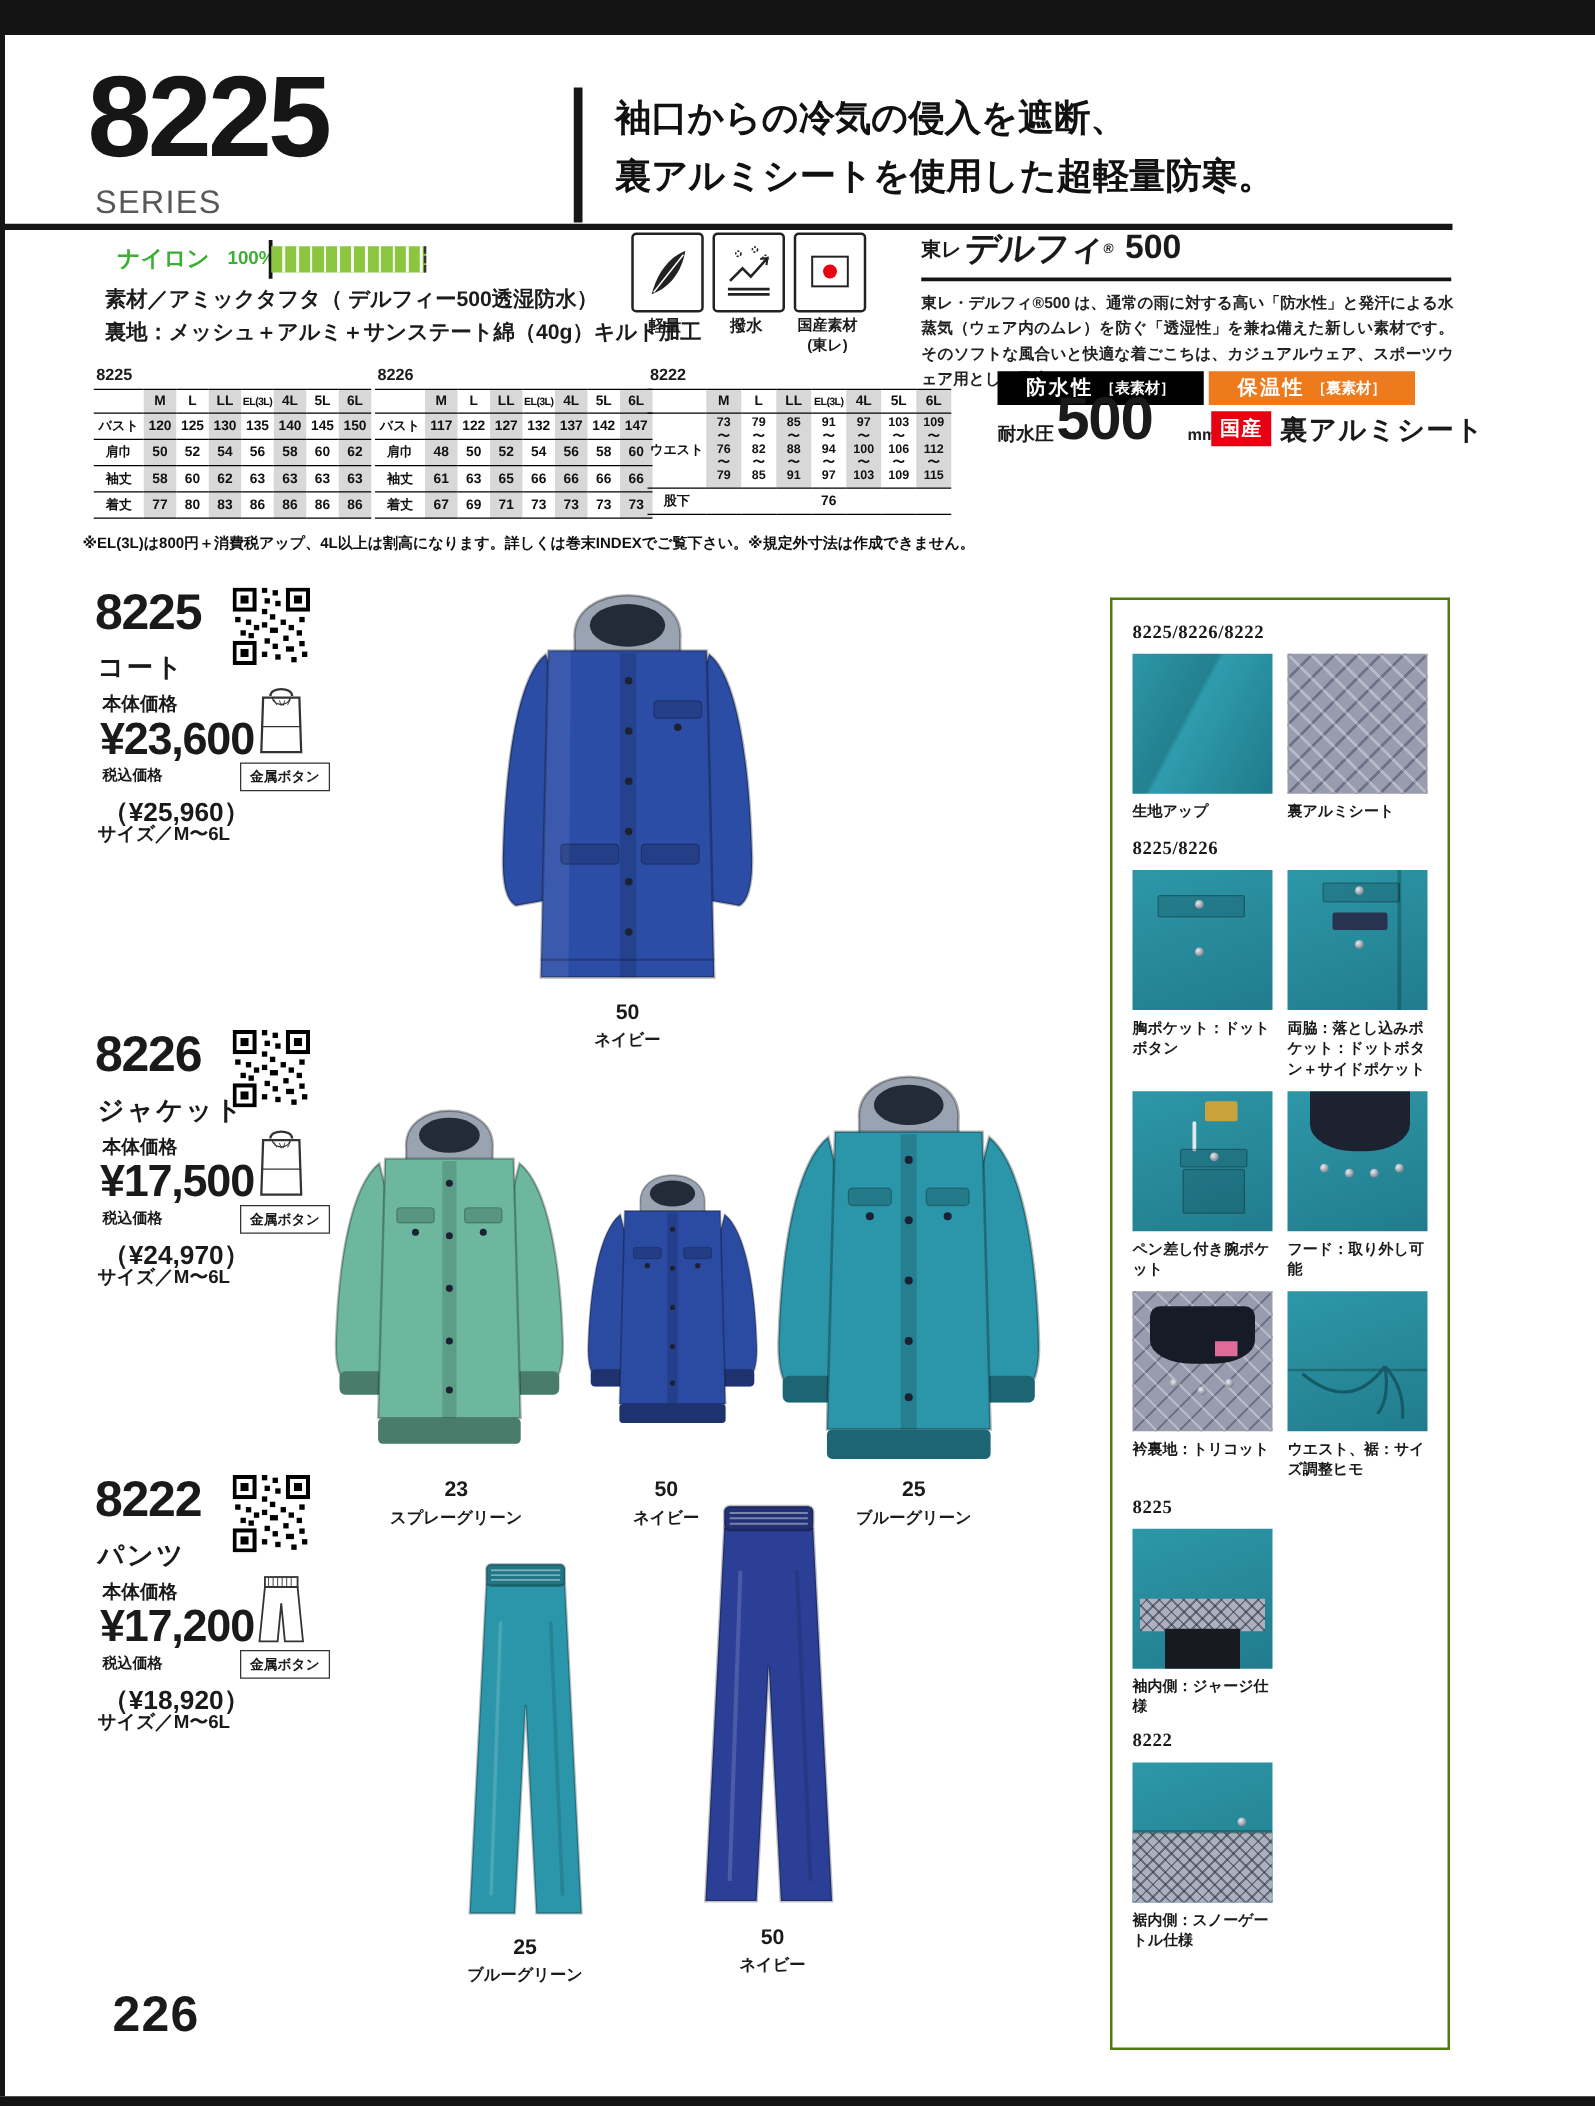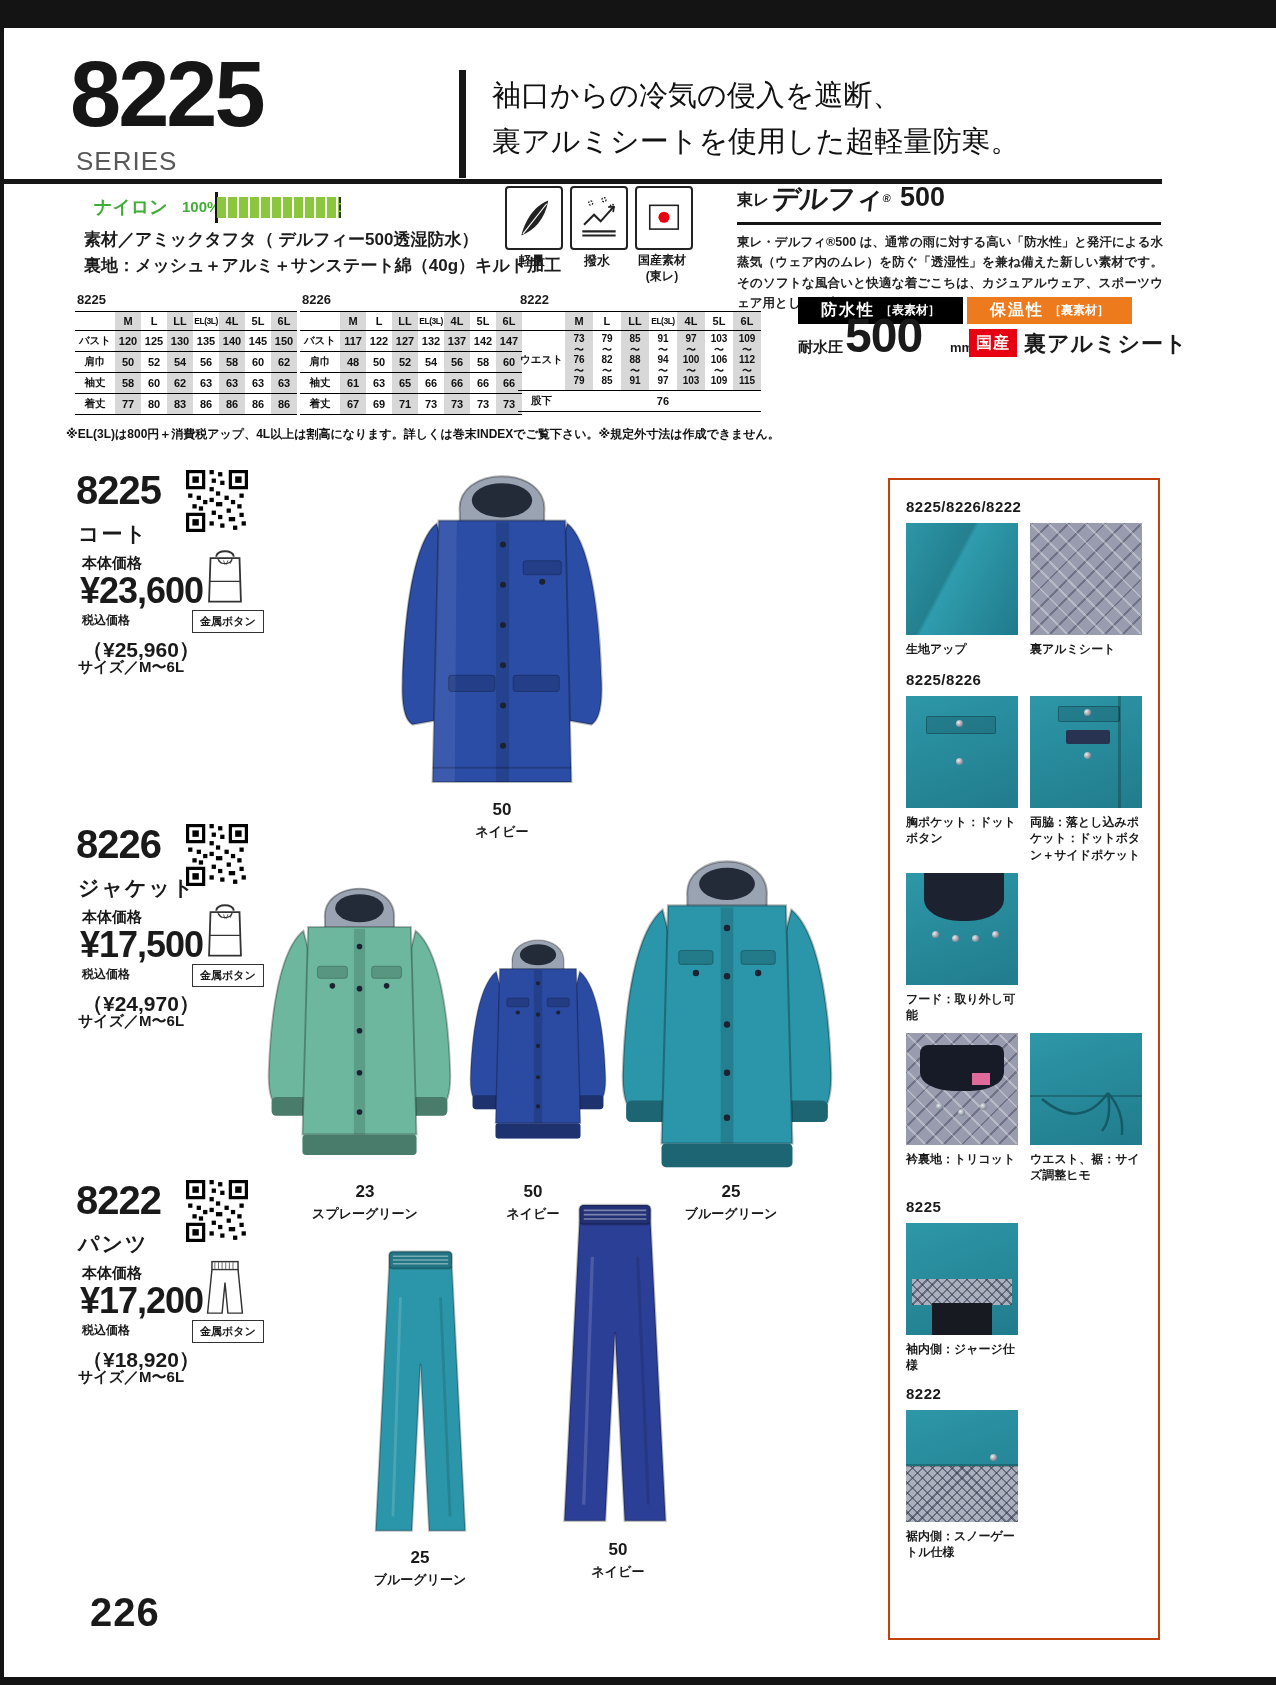--- a/index.html
+++ b/index.html
@@ -10,21 +10,21 @@
 
   
   .topbar{left:0;top:0;width:1276px;height:28px;background:#141414;}
   .leftbar{left:0;top:28px;width:4px;height:1649px;background:#141414;}
   .bottombar{left:0;top:1677px;width:1276px;height:8px;background:#141414;}
 
   
   .series-number{left:70px;top:48px;font-size:92px;font-weight:900;letter-spacing:-3px;line-height:1;color:#161616;}
   .series-label{left:76px;top:146px;font-size:26px;font-weight:400;color:#585858;letter-spacing:1px;}
   .hdr-divider{left:459px;top:70px;width:7px;height:108px;background:#161616;}
-  .headline{left:492px;top:72px;font-size:29px;font-weight:400;line-height:1.6;color:#111;}
+  .headline{left:492px;top:72px;font-size:29px;font-weight:700;line-height:1.6;color:#111;}
   .hdr-rule{left:0;top:179px;width:1162px;height:5px;background:#161616;}
 
   
   .fiber-name{left:94px;top:195px;font-size:18px;font-weight:800;color:#3fae36;}
   .fiber-pct{left:182px;top:198px;font-size:15px;font-weight:800;color:#3fae36;}
   .fiber-bar{left:217px;top:197px;width:122px;height:21px;
      background-image:repeating-linear-gradient(90deg,transparent 0 9px,rgba(255,255,255,.95) 9px 11px);
      border-right:2px dashed #333;}
   .fiber-bar-tick{left:215px;top:192px;width:3px;height:31px;background:#141414;}
   .mat-line{left:84px;font-size:17px;font-weight:700;color:#1c1c1c;}
@@ -82,22 +82,22 @@
               font-weight:700;padding:3px 7px;background:#fff;}
   .p-size{position:absolute;left:4px;top:190px;font-size:15px;font-weight:800;}
 
   
   .garment{display:block;}
   .color-label{width:200px;text-align:center;}
   .cl-num{font-size:17px;font-weight:800;}
   .cl-name{font-size:13px;font-weight:700;margin-top:3px;}
 
   
-  .sidebar{left:888px;top:478px;width:272px;height:1162px;border:2px solid #c2410c;
-           box-sizing:border-box;padding:14px 32px 0 16px;background:#fff;}
+  .sidebar{left:888px;top:478px;width:272px;height:1162px;border:2px solid #4d7c0f;
+           box-sizing:border-box;padding:14px 32px 0 16px;background:#fff;font-family:Liberation Serif, serif;}
   .sb-heading{font-size:15px;font-weight:800;margin:4px 0 8px;letter-spacing:.5px;}
   .sb-row{display:flex;gap:12px;margin-bottom:10px;}
   .sb-cell{margin:0;width:112px;}
   .sb-cell figcaption{font-size:12px;font-weight:700;line-height:1.35;margin-top:6px;}
   .ph{position:relative;width:112px;height:112px;overflow:hidden;}
   .ph-fabric{background:linear-gradient(118deg,#2d97a8 0%,#23808f 40%,#2f9cad 43%,#1f7a8b 100%);}
   .ph-quilt{background-color:#999cae;
      background-image:repeating-linear-gradient(45deg,rgba(255,255,255,.3) 0 2px,transparent 2px 13px),
                       repeating-linear-gradient(-45deg,rgba(50,52,75,.4) 0 2px,transparent 2px 13px);}
   .ph-teal{background:linear-gradient(160deg,#2d97a8,#217c8c);}
@@ -602,20 +602,30 @@
           <div class="ov seam" style="left:88px;top:0;width:3px;height:112px;"></div>
           <div class="ov" style="left:36px;top:34px;width:44px;height:14px;background:#273350;border-radius:2px;"></div>
           <div class="ov dot" style="left:54px;top:56px;"></div>
         </div>
         <figcaption>両脇：落とし込みポケット：ドットボタン＋サイドポケット</figcaption>
       </figure>
     </div>
     <div class="sb-row">
       <figure class="sb-cell">
         <div class="ph ph-teal">
+          <div class="ov patch" style="left:58px;top:8px;width:26px;height:16px;"></div>
+          <div class="ov pen" style="left:48px;top:24px;"></div>
+          <div class="ov flap" style="left:38px;top:46px;width:52px;height:13px;"></div>
+          <div class="ov dot" style="left:62px;top:49px;"></div>
+          <div class="ov flap" style="left:40px;top:62px;width:48px;height:34px;"></div>
+        </div>
+        <figcaption>ペン差し付き腕ポケット</figcaption>
+      </figure>
+      <figure class="sb-cell">
+        <div class="ph ph-teal">
           <div class="ov hoodmass" style="left:18px;top:0;width:80px;height:48px;"></div>
           <div class="ov dot" style="left:26px;top:58px;"></div>
           <div class="ov dot" style="left:46px;top:62px;"></div>
           <div class="ov dot" style="left:66px;top:62px;"></div>
           <div class="ov dot" style="left:86px;top:58px;"></div>
         </div>
         <figcaption>フード：取り外し可能</figcaption>
       </figure>
     </div>
     <div class="sb-row">

